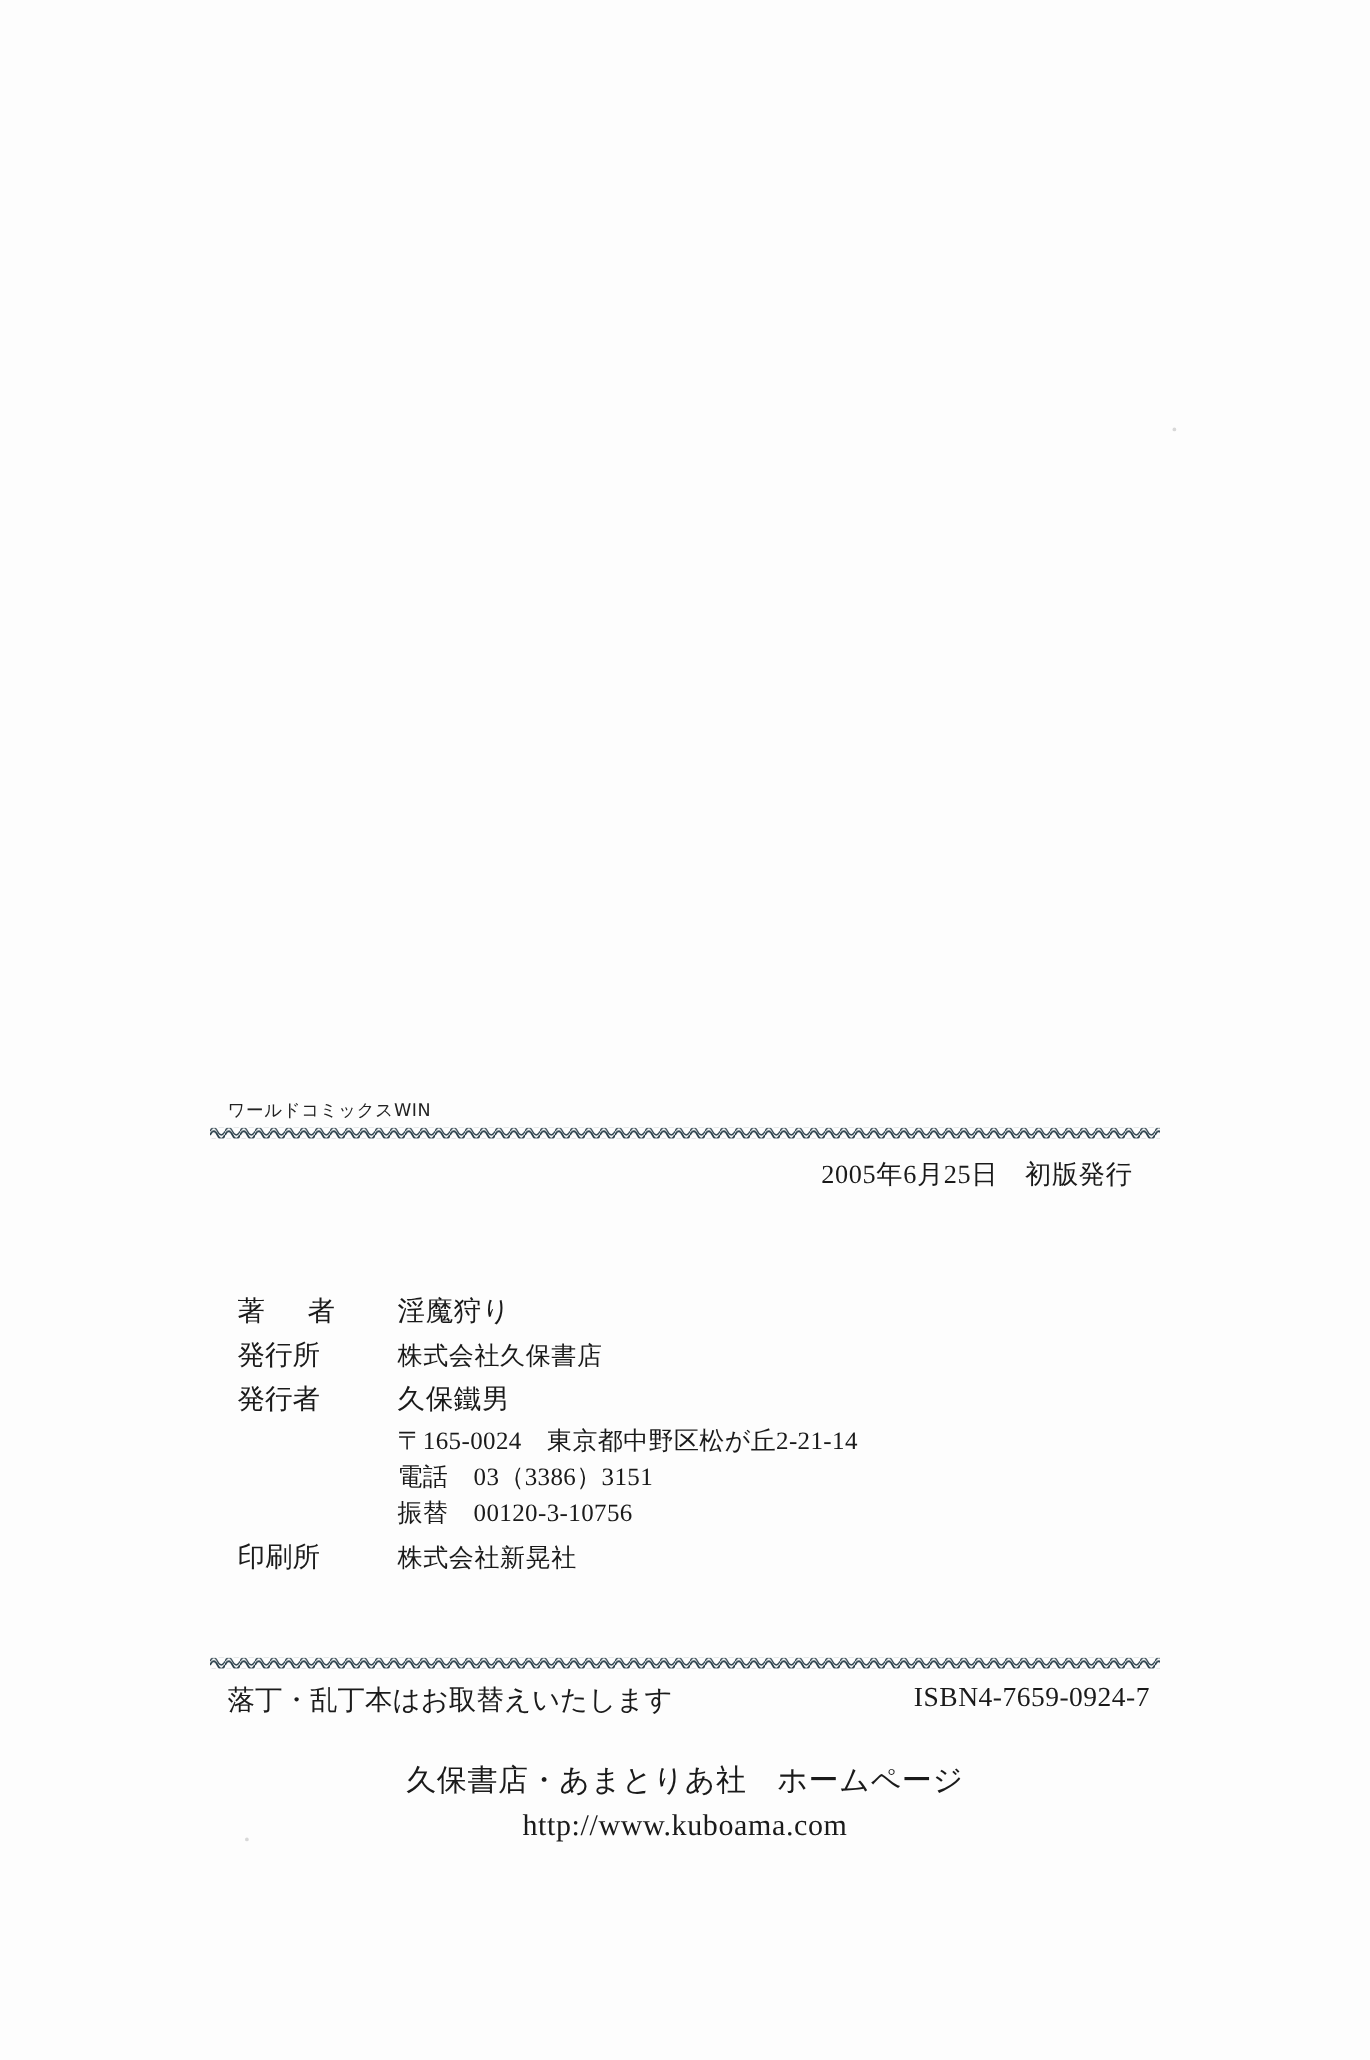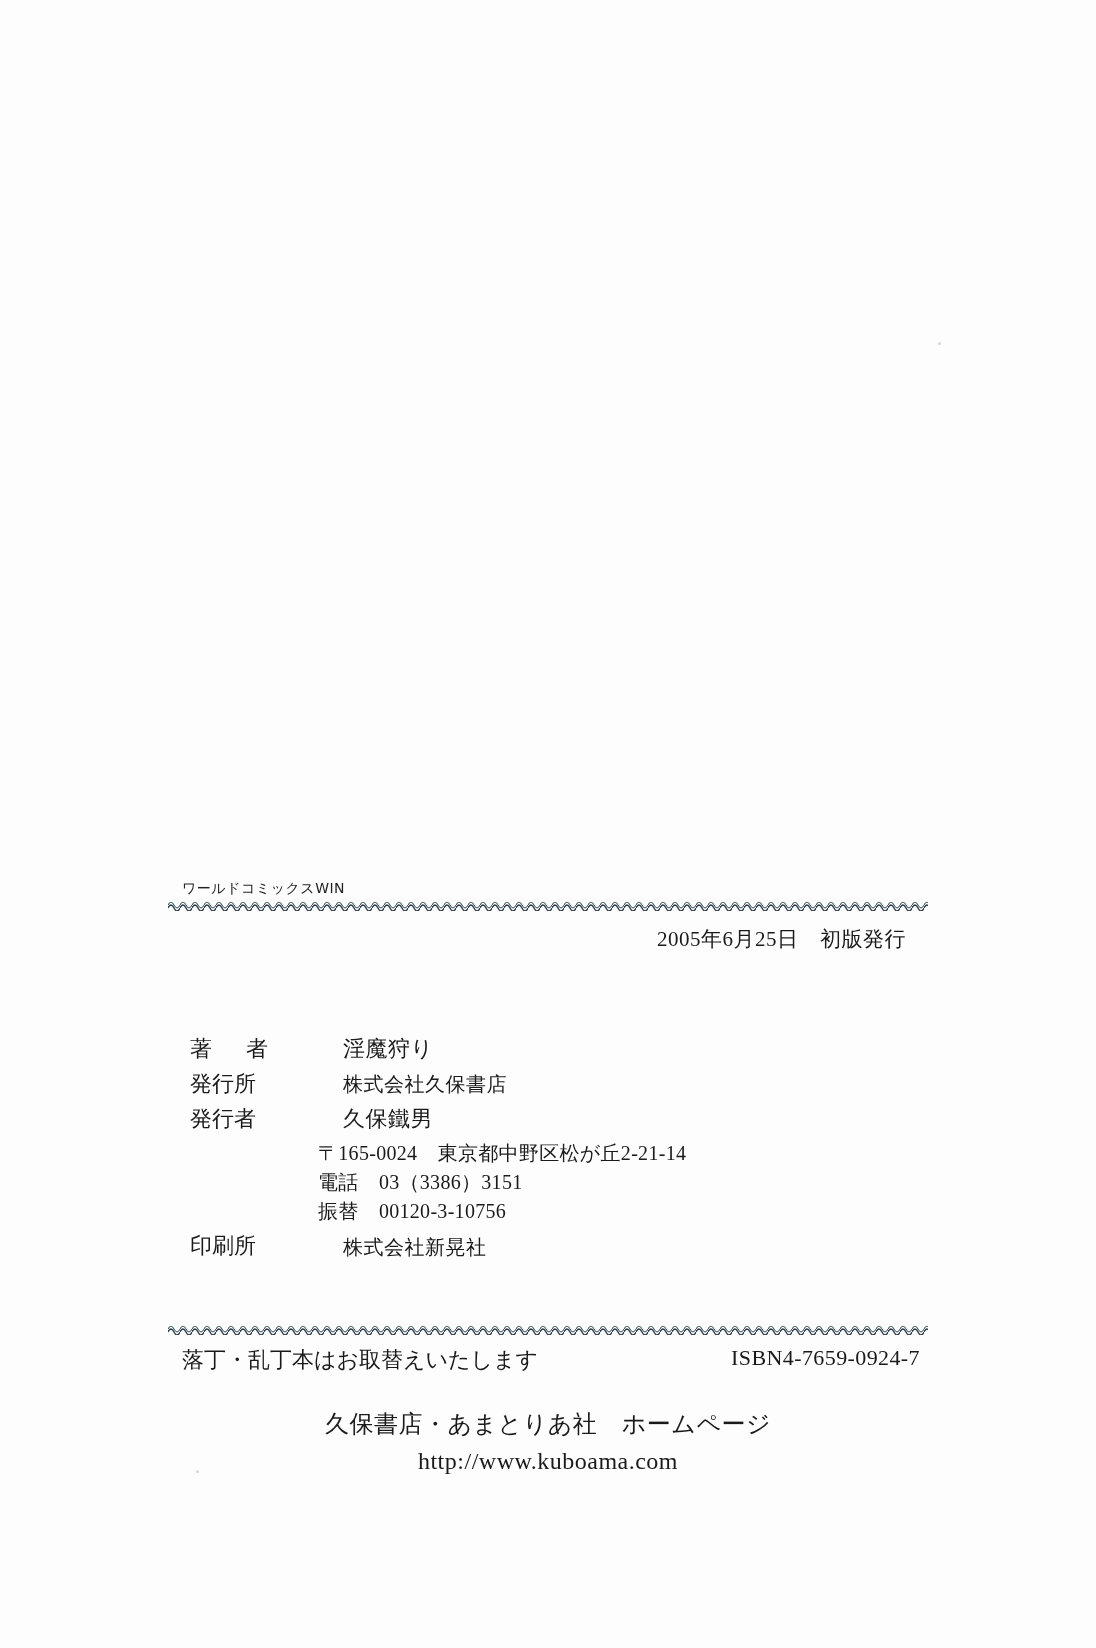--- a/index.html
+++ b/index.html
@@ -72,21 +72,20 @@
     left: 190px;
     top: 1038px;
     width: 740px;
     font-size: 22px;
     line-height: 1.0;
   }
   .credit-row {
     display: flex;
     align-items: baseline;
     margin-bottom: 13px;
-    gap: 25px;
   }
   .credit-label {
     width: 128px;
     flex: 0 0 128px;
     letter-spacing: 6px;
     font-size: 22px;
     white-space: nowrap;
   }
   .credit-label.tight {
     letter-spacing: 0px;
@@ -104,21 +103,20 @@
     font-size: 20px;
     letter-spacing: 0.3px;
     margin-bottom: 9px;
     white-space: nowrap;
   }
   .addr-row.first {
     margin-top: 6px;
   }
   .printer-row {
     margin-top: 14px;
-    align-items: flex-end;
   }
 
   
   .bottom-block {
     position: absolute;
     left: 168px;
     top: 1326px;
     width: 760px;
   }
   .isbn-line {

